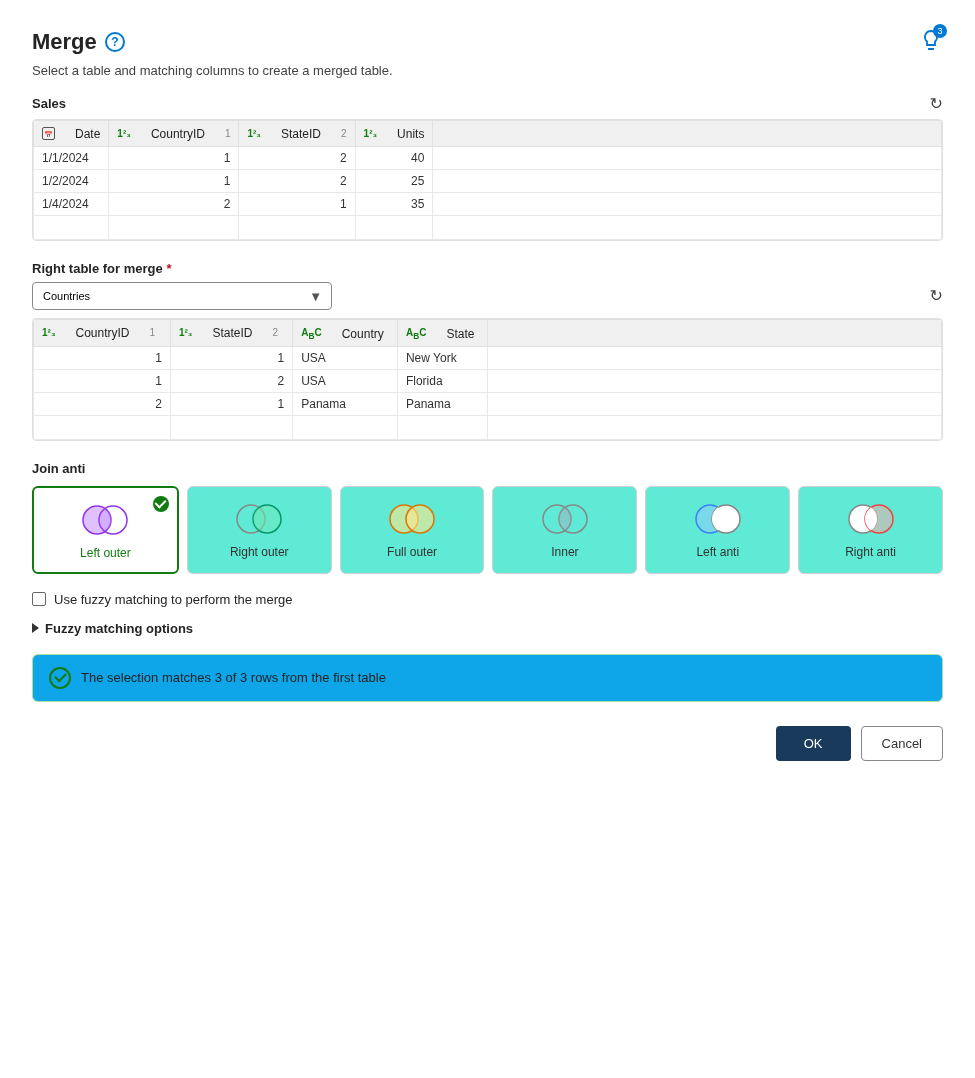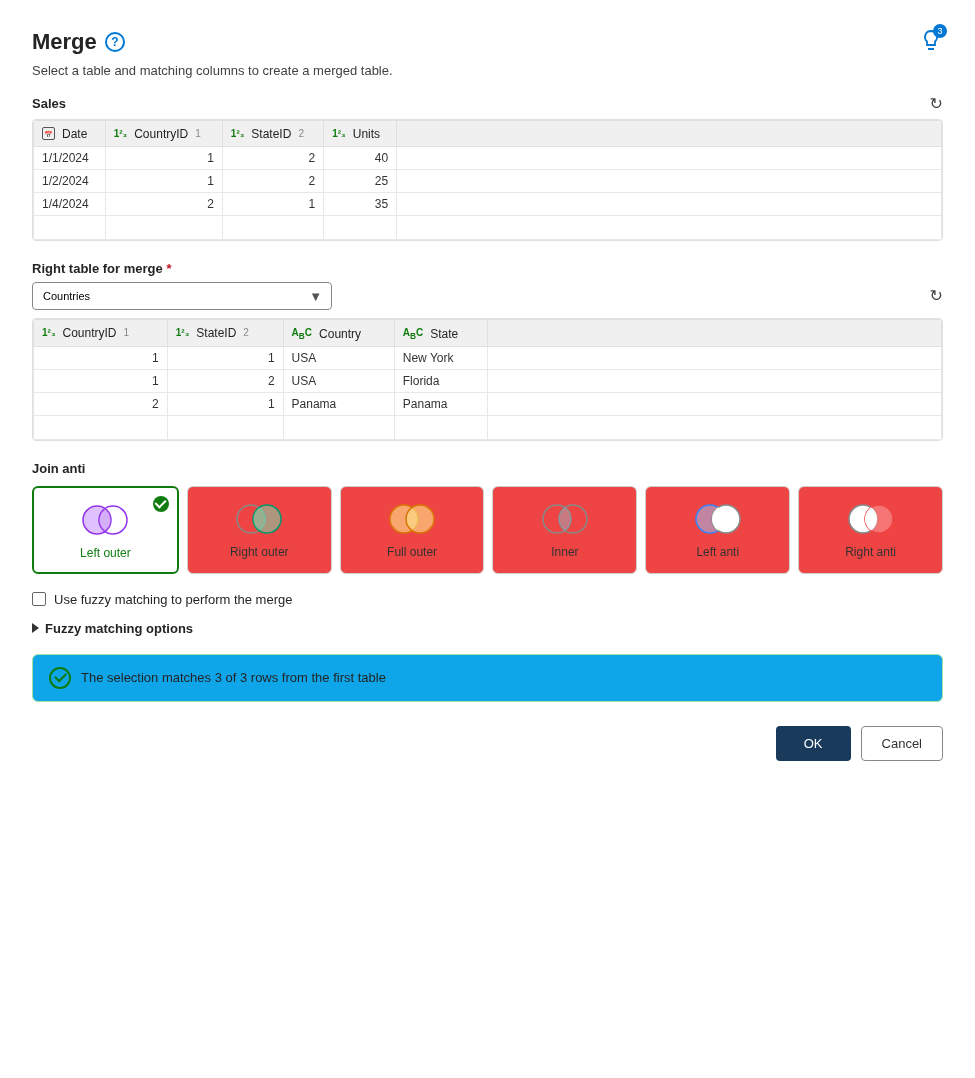--- a/index.html
+++ b/index.html
@@ -104,21 +104,21 @@
       text-align: right;
       color: #333;
     }
     .data-table td.text-left {
       text-align: left;
     }
 
     .th-icon {
       display: inline-flex;
       align-items: center;
-      gap: 7px;
+      gap: 20px;
     }
     .type-badge {
       display: inline-block;
       font-size: 10px;
       color: #107c10;
       font-weight: 600;
     }
     .type-badge-abc {
       font-size: 10px;
       color: #107c10;
@@ -178,21 +178,21 @@
     }
     .join-card {
       flex: 1;
       border: 1px solid #d0d0d0;
       border-radius: 6px;
       padding: 14px 10px 12px;
       display: flex;
       flex-direction: column;
       align-items: center;
       cursor: pointer;
-      background: #ef4444;
+      background: #5eead4;
       position: relative;
       min-width: 0;
     }
     .join-card.selected {
       border: 2px solid #107c10;
       background: #fff;
     }
     .join-card-check {
       position: absolute;
       top: 8px; right: 8px;

